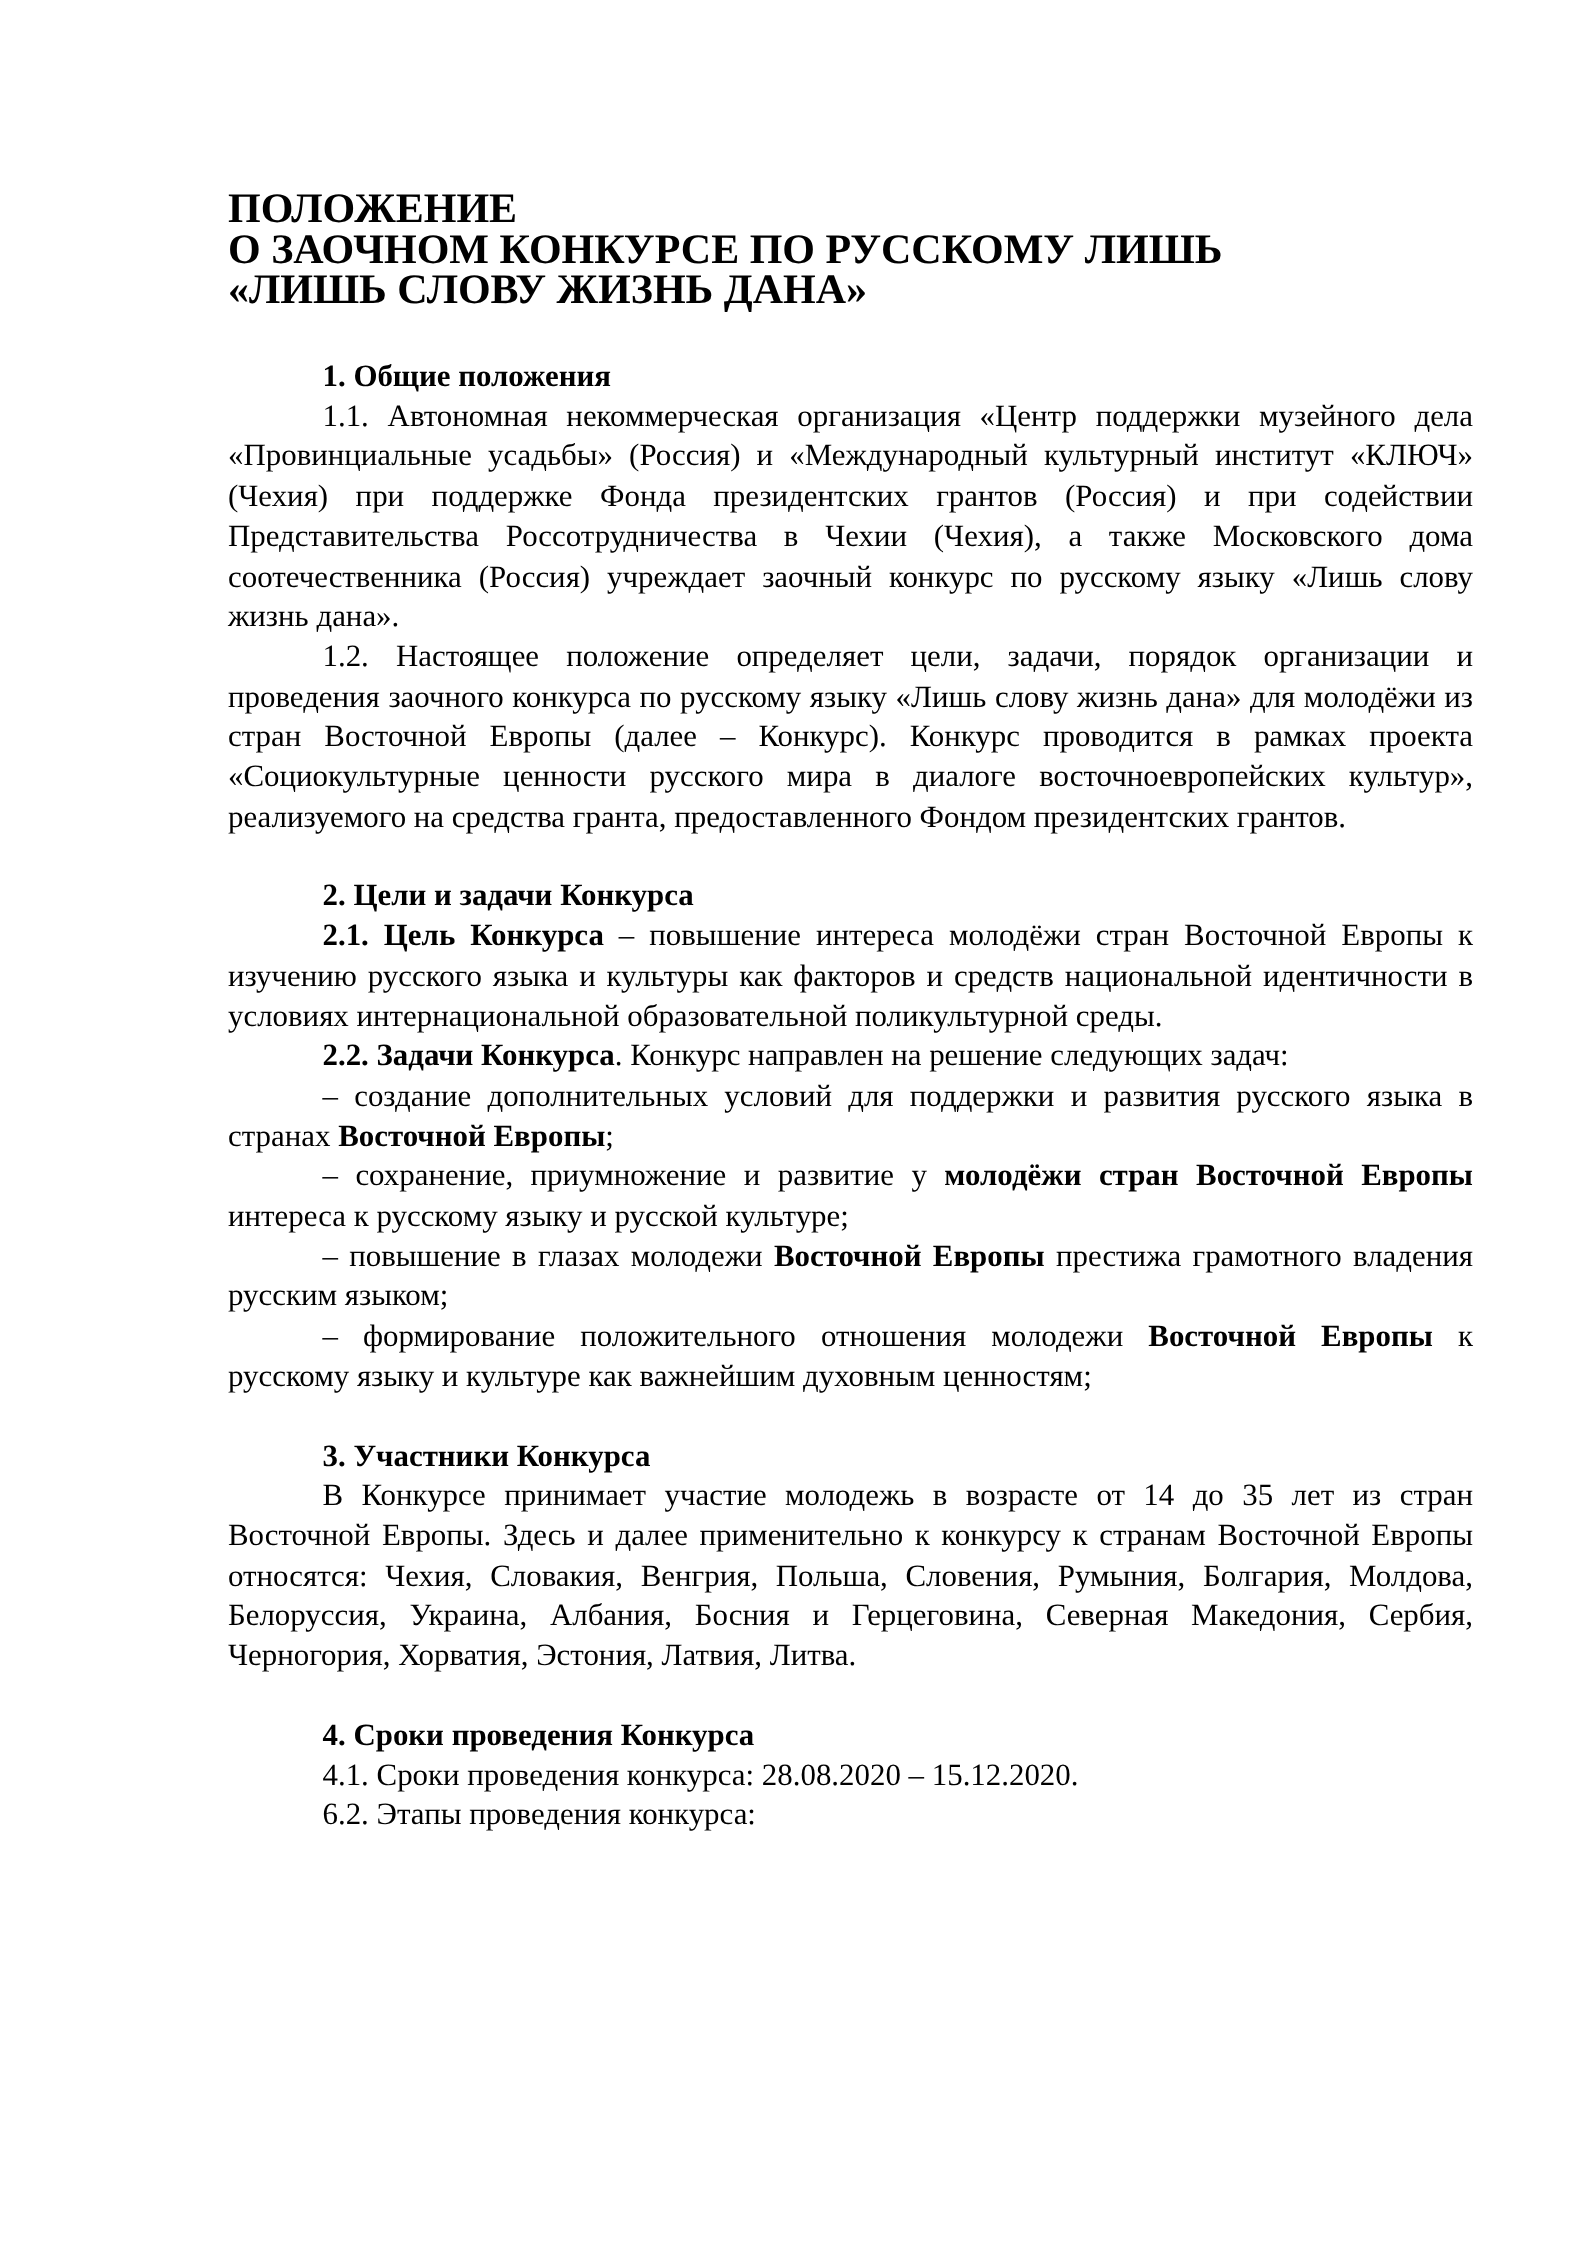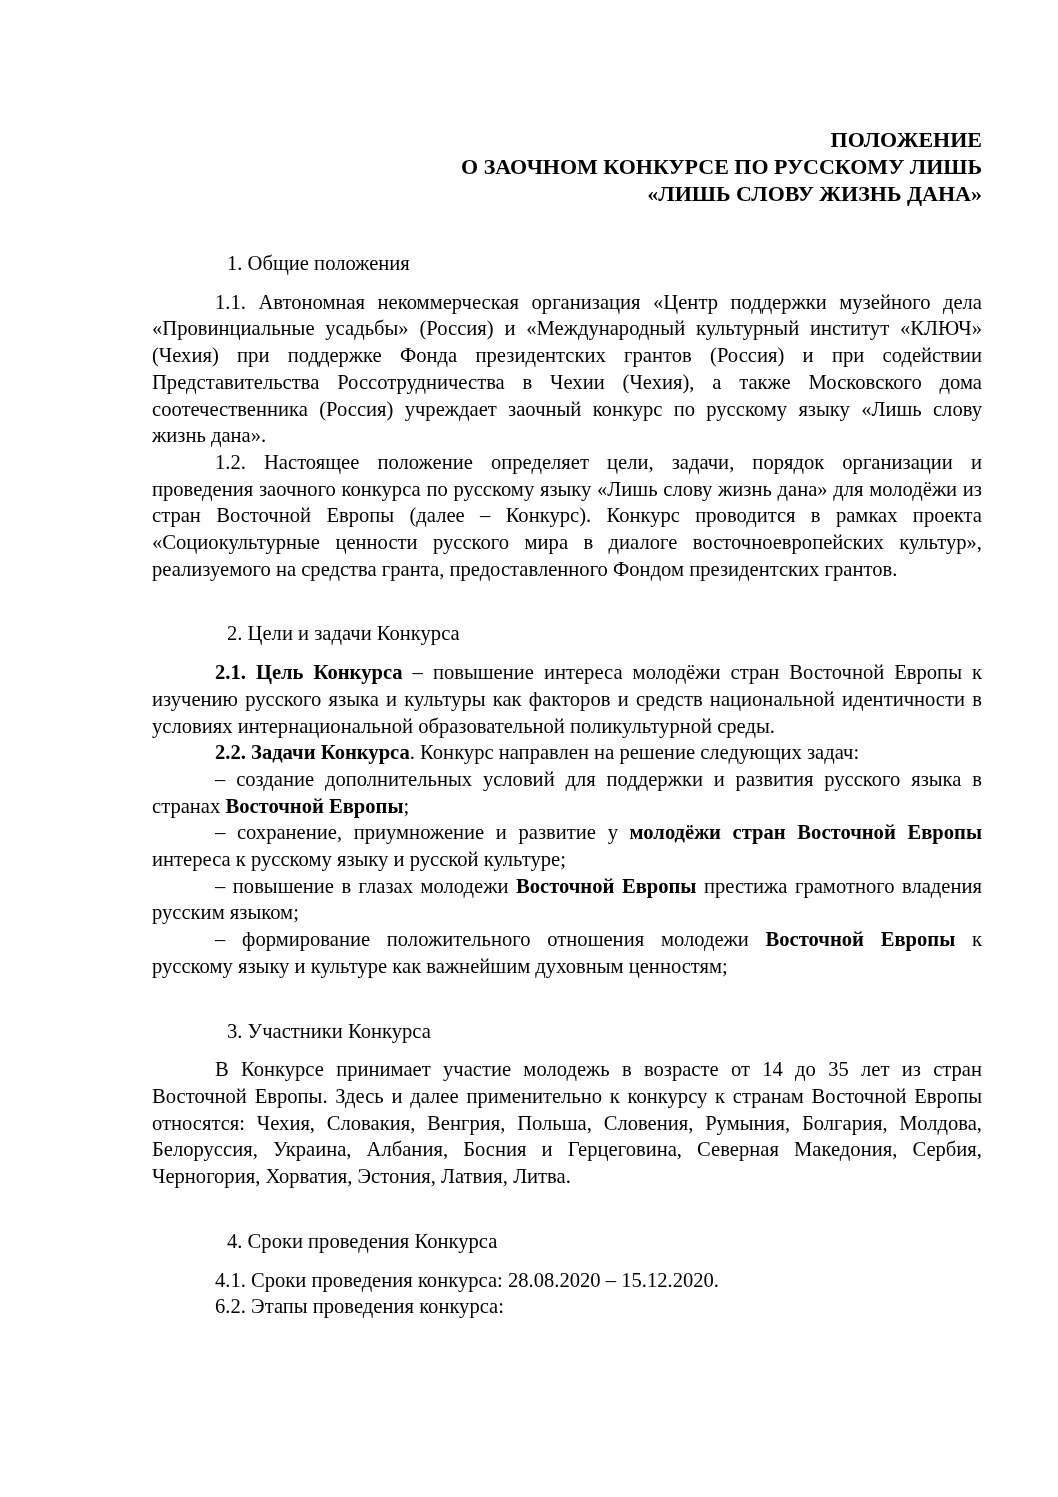--- a/index.html
+++ b/index.html
@@ -17,31 +17,31 @@
   }
   .page {
     position: absolute;
     left: 152px;
     top: 126px;
     width: 830px;
     font-size: 20.6px;
     line-height: 26.7px;
   }
   .title {
-    text-align: right;
+    text-align: left;
     font-weight: bold;
-    font-size: 22px;
+    font-size: 28px;
     line-height: 27px;
     margin: 0;
   }
   .title .line { display: block; }
   .section-heading {
-    font-weight: normal;
+    font-weight: bold;
     text-indent: 63px;
-    margin: 12px;
+    margin: 0;
   }
   .para {
     text-align: justify;
     text-indent: 63px;
     margin: 0;
   }
   .b { font-weight: bold; margin-top: 21px; }
   .gap-title { height: 31px; }
   .gap-section { height: 26px; }
 </style>

